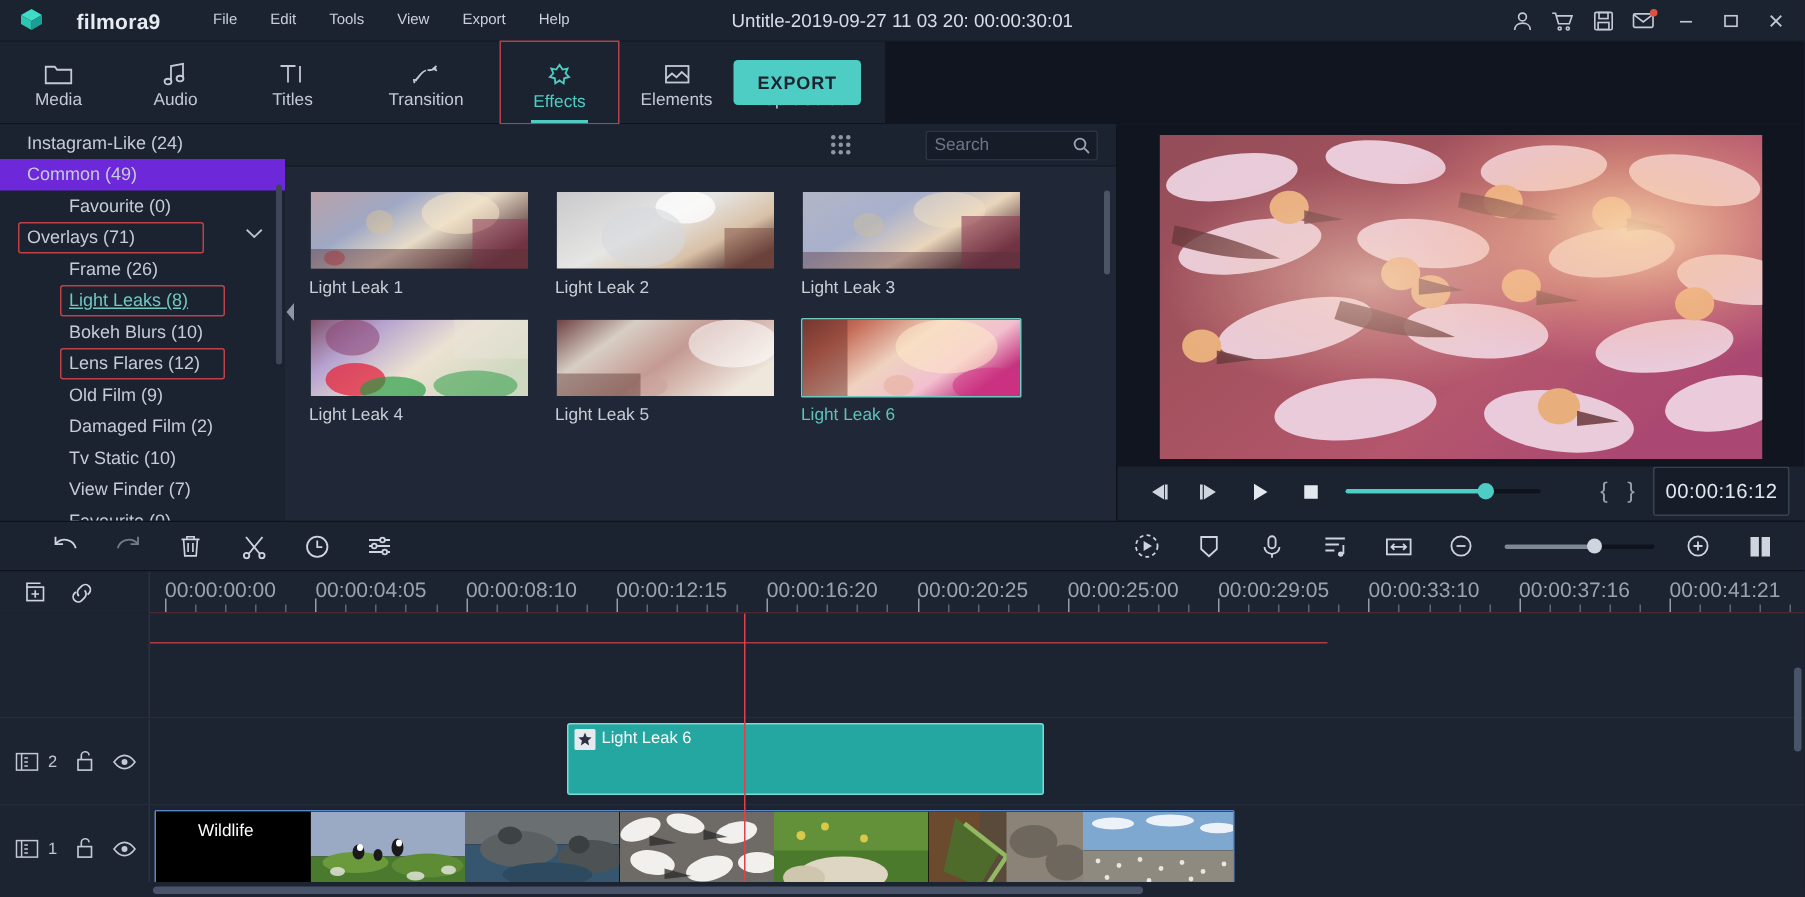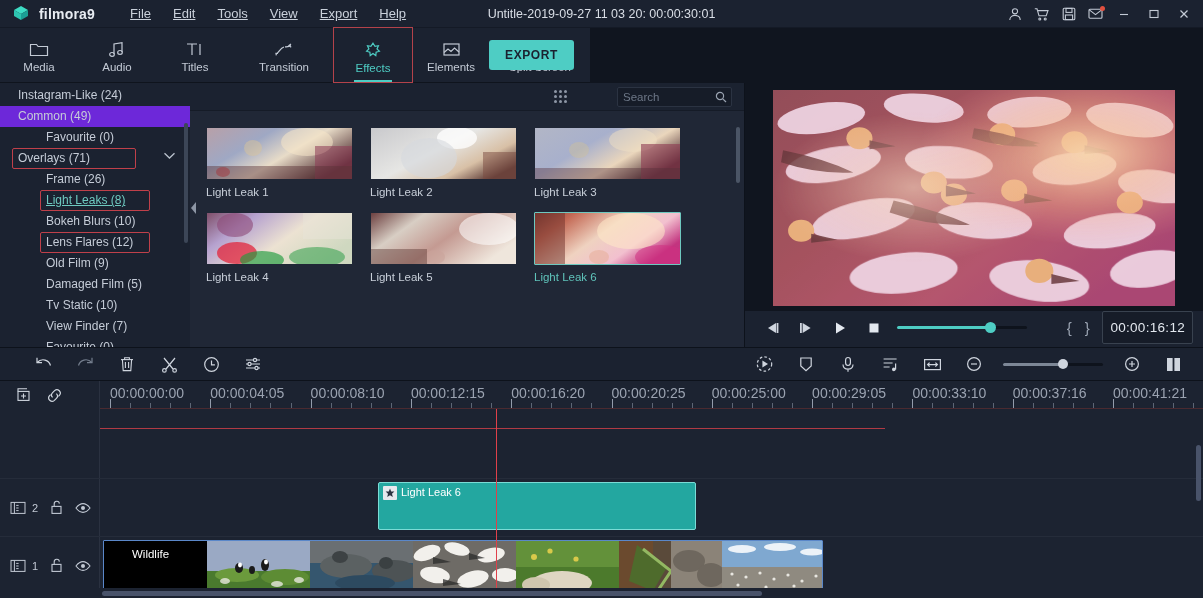--- a/index.html
+++ b/index.html
@@ -11,25 +11,25 @@
     overflow: hidden;
     position: relative;
   }
   .app { width: 1203px; height: 598px; display: flex; flex-direction: column; position: relative; }
 
   
   .titlebar {
     height: 28px; background: #1b2230; display: flex; align-items: center;
     border-bottom: 1px solid #141a26; position: relative; flex: 0 0 28px;
   }
-  .logo-wrap { display: flex; align-items: center; gap: 10px; padding-left: 14px; }
+  .logo-wrap { display: flex; align-items: center; gap: 22px; padding-left: 14px; }
   .logo-mark { width: 15px; height: 15px; position: relative; }
   .logo-text { font-size: 14px; font-weight: bold; color: #e8ecf2; letter-spacing: .2px; }
   .menubar { display: flex; align-items: center; gap: 0px; margin-left: 24px; }
-  .menu-item { font-size: 13px; color: #c9d0da; padding: 4px 11px; cursor: default; text-decoration: underline; }
+  .menu-item { font-size: 10px; color: #c9d0da; padding: 4px 11px; cursor: default; }
   .doc-title {
     position: absolute; left: 0; right: 0; text-align: center;
     font-size: 12.5px; color: #d9dee6; pointer-events: none;
   }
   .title-right { margin-left: auto; display: flex; align-items: center; gap: 0; padding-right: 4px; }
   .ticon { width: 27px; height: 28px; display: flex; align-items: center; justify-content: center; cursor: default; position: relative;}
   .wbtn { width: 30px; height: 28px; display: flex; align-items: center; justify-content: center; cursor: default; }
   .badge-dot { position: absolute; width: 5px; height: 5px; border-radius: 50%; background: #e1503f; top: 6px; right: 4px; }
 
   
@@ -361,21 +361,21 @@
             <svg width="13" height="9" viewBox="0 0 13 9" fill="none" stroke="#b9c1cc" stroke-width="1.3">
                 <path d="M1.5 2.2L6.5 7l5-4.8"></path>
               </svg>
           </span>
         </div>
         <div class="cat sub">Frame (26)</div>
         <div class="cat sub sel boxed sub2">Light Leaks (8)</div>
         <div class="cat sub">Bokeh Blurs (10)</div>
         <div class="cat sub boxed sub2">Lens Flares (12)</div>
         <div class="cat sub">Old Film (9)</div>
-        <div class="cat sub">Damaged Film (5)</div>
+        <div class="cat sub">Damaged Film (2)</div>
         <div class="cat sub">Tv Static (10)</div>
         <div class="cat sub">View Finder (7)</div>
         <div class="cat sub">Favourite (0)</div>
 
         <div class="cat-scroll"></div>
       </div>
       <div class="pane-handle">
         <svg width="6" height="12" viewBox="0 0 6 12" fill="#8d96a5">
             <polygon points="5,0 5,12 0,6"></polygon>
           </svg>

